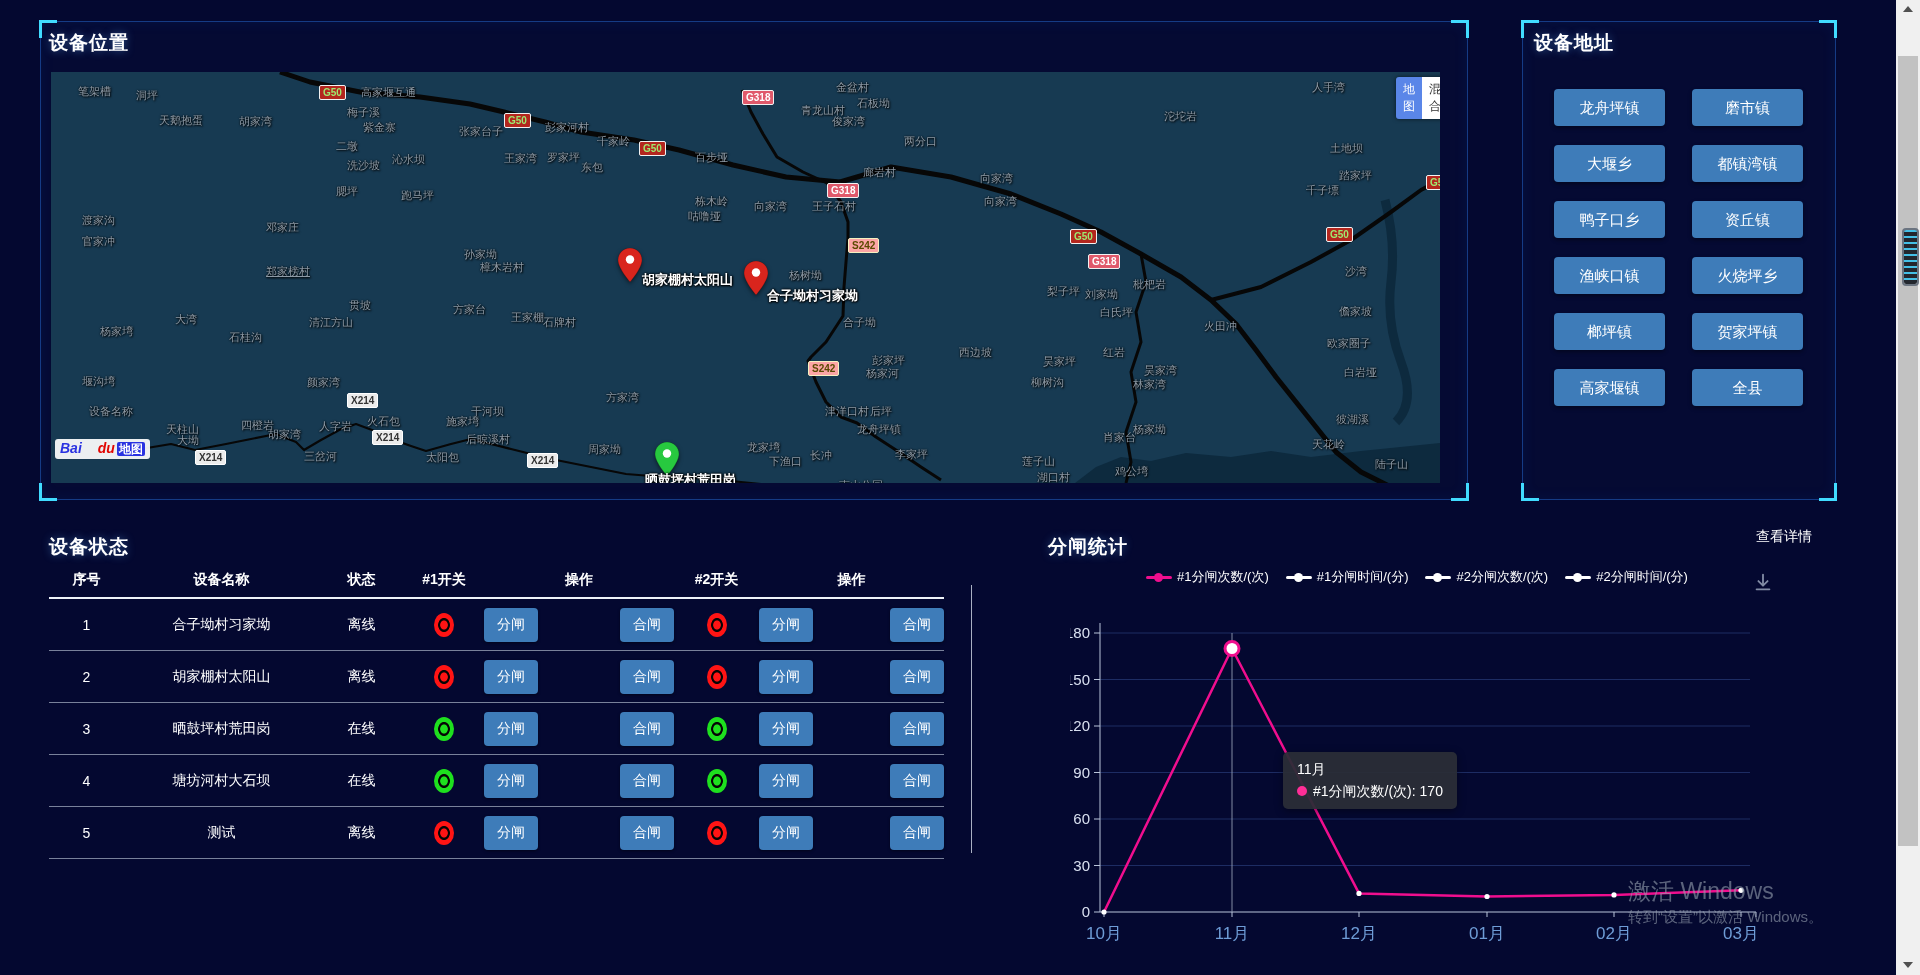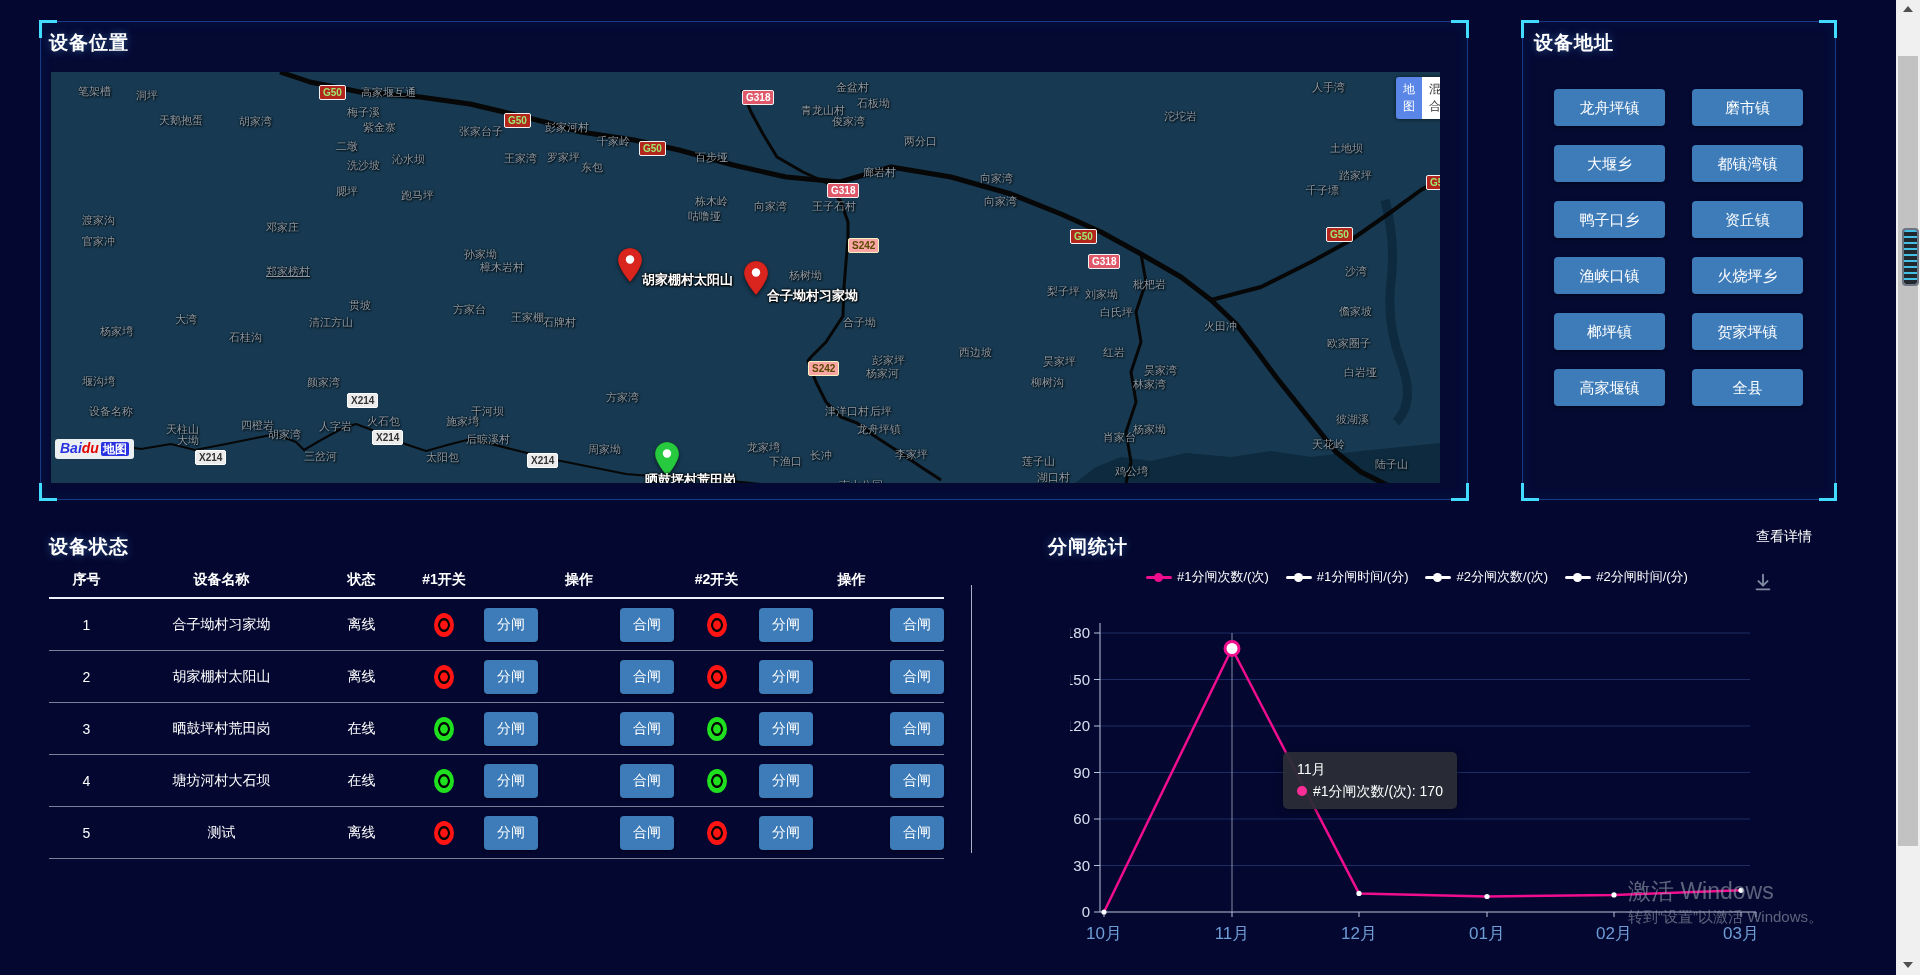--- a/index.html
+++ b/index.html
@@ -28,21 +28,21 @@
   .map-pin{position:absolute;filter:drop-shadow(0 2px 2px rgba(0,0,0,.5));}
   .pin-label{position:absolute;font-size:13px;font-weight:600;color:#fff;white-space:nowrap;
     text-shadow:0 1px 2px #000,0 0 3px #000,1px 0 2px #000;}
   .map-ctl{position:absolute;left:1345px;top:5px;display:flex;font-size:12px;border-radius:3px;
     overflow:hidden;box-shadow:0 0 4px rgba(0,0,0,.6);}
   .map-ctl .m1{background:#5a86e8;color:#fff;padding:4px 7px;}
   .map-ctl .m2{background:#fff;color:#333;padding:4px 7px;}
   .bmap-logo{position:absolute;left:4px;top:367px;background:rgba(255,255,255,.92);border-radius:3px;
     padding:1px 5px;font-size:14px;font-weight:bold;font-style:italic;}
   .bmap-logo .b1{color:#2932e1;}
-  .bmap-logo .b2{color:#e10602;}
+  .bmap-logo .b2{color:#e10602;padding-left:16px;}
   .bmap-logo .chip{font-style:normal;background:#2932e1;color:#fff;border-radius:2px;padding:0 2px;
     font-size:12px;margin-left:2px;}
   .map-copy{position:absolute;left:0;top:391px;background:rgba(214,218,226,.85);color:#1b1b1b;
     font-size:11px;padding:2px 6px;white-space:nowrap;}
   
   #addr-grid{position:absolute;left:31px;top:67px;display:grid;grid-template-columns:111px 111px;
     gap:19px 27px;}
   .addr-btn{height:37px;line-height:37px;text-align:center;background:#3e7cb9;color:#fff;
     border-radius:4px;font-size:15px;box-shadow:0 2px 4px rgba(0,0,0,.4);cursor:pointer;}
   

